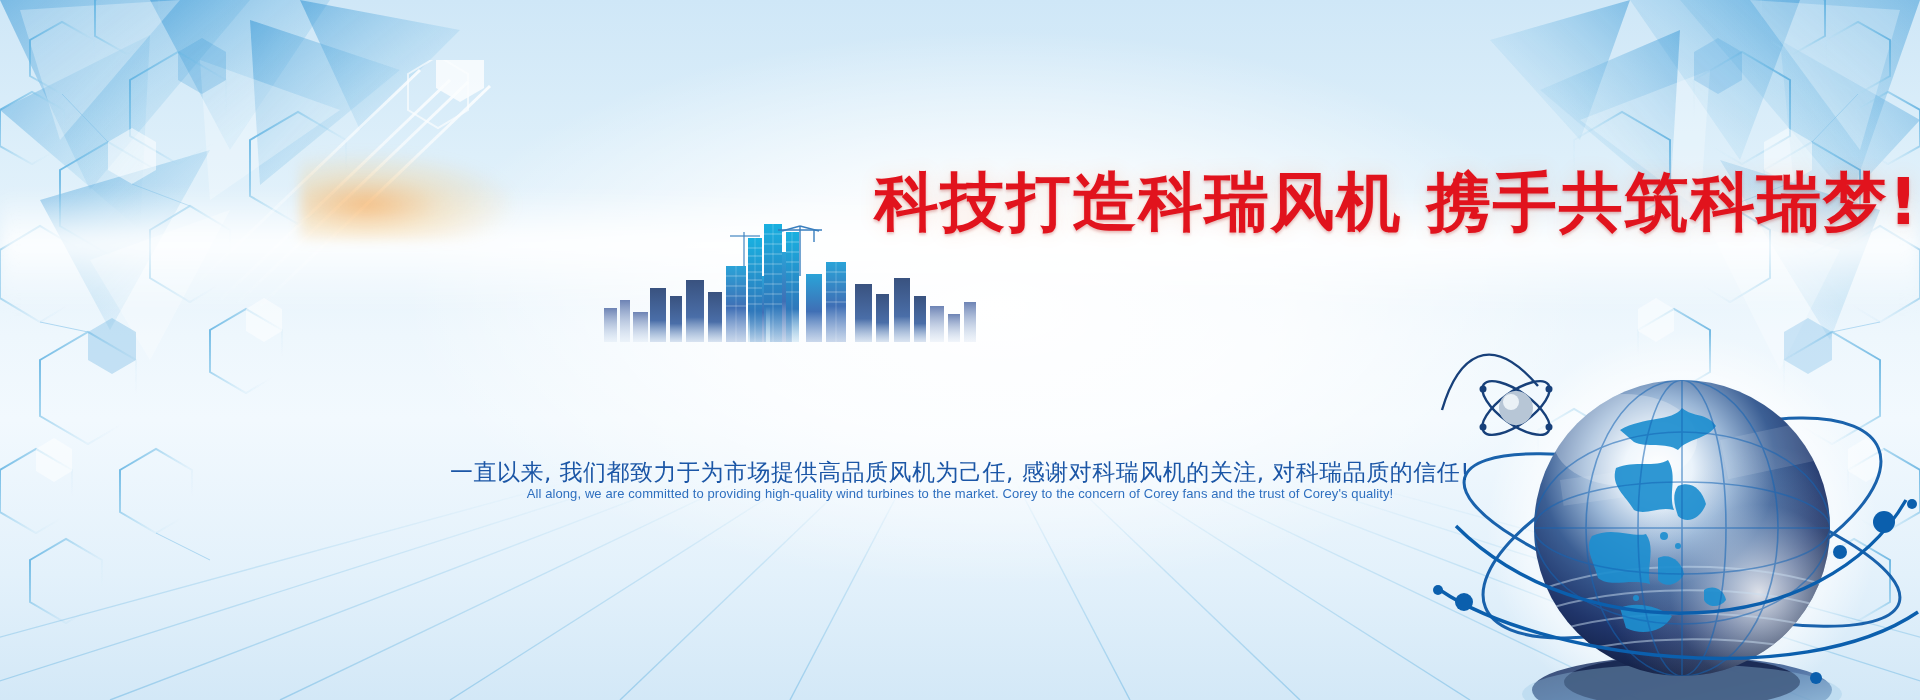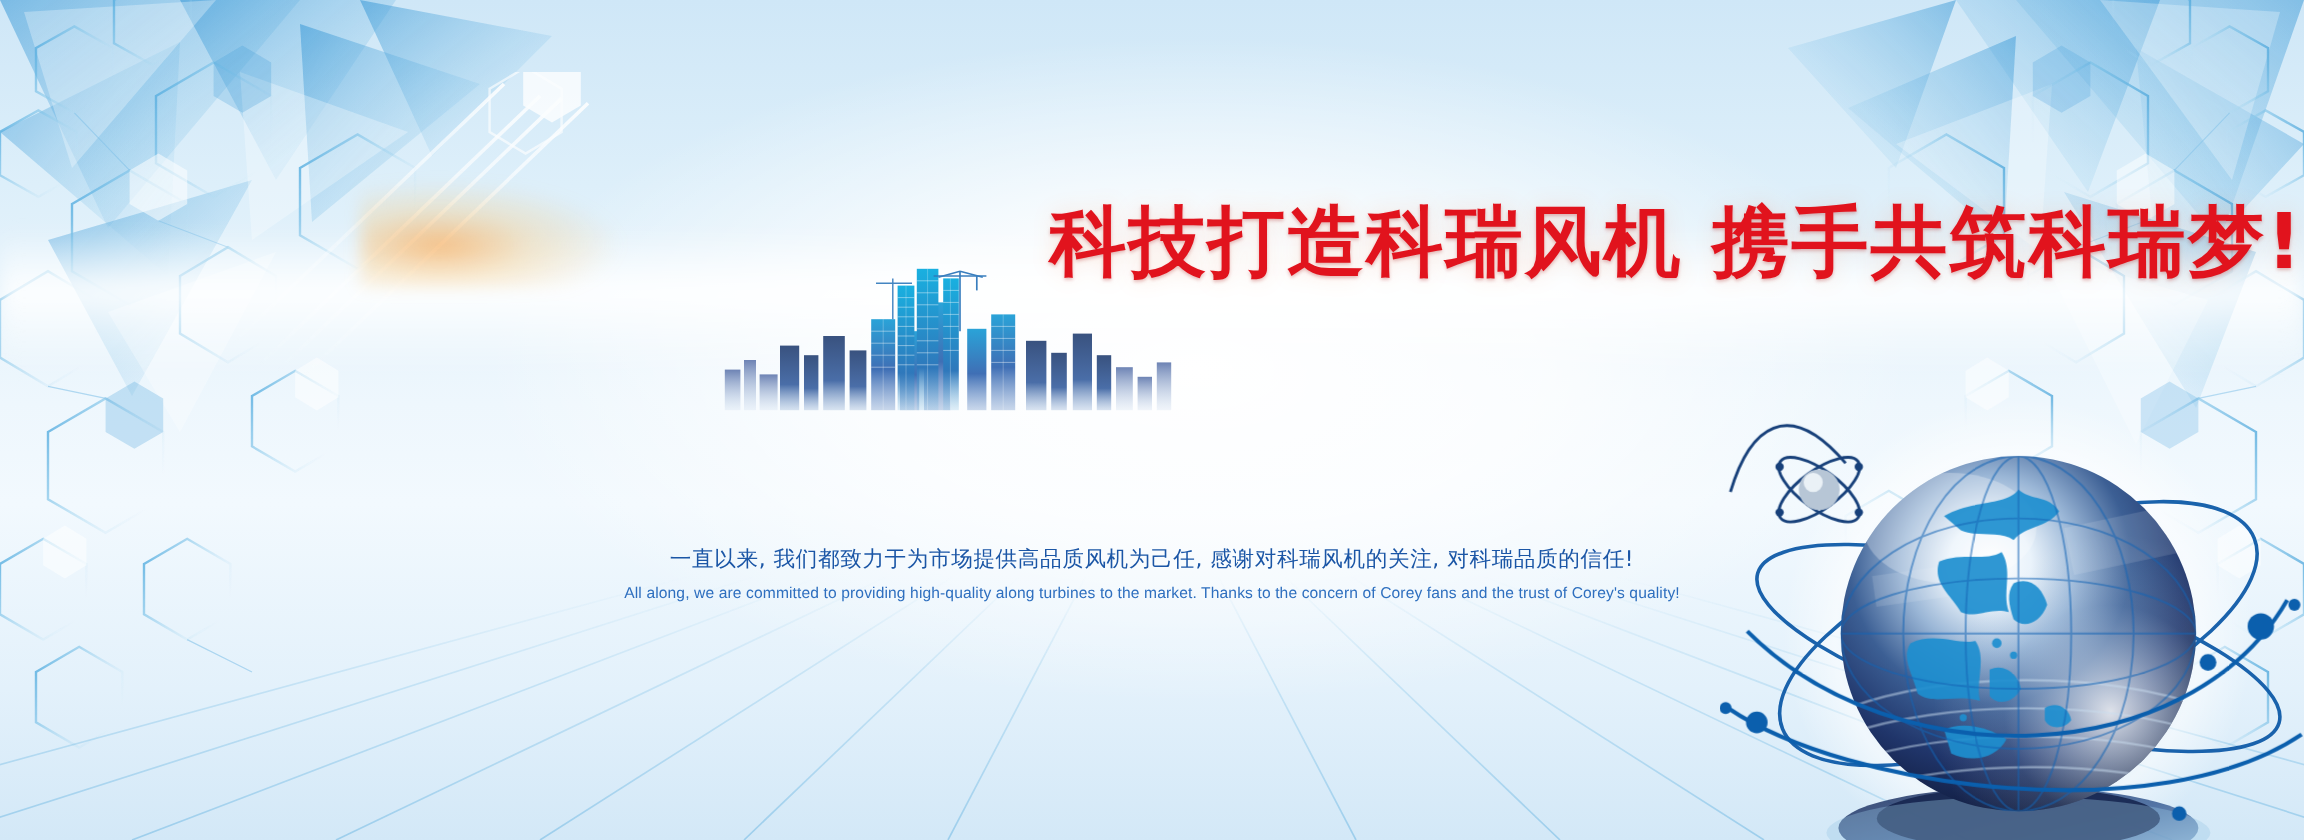--- a/index.html
+++ b/index.html
@@ -58,21 +58,21 @@
     font-family:"DejaVu Sans","Liberation Sans",sans-serif;
   }
 
   .skyline-wrap{
     position:absolute;left:600px;top:222px;width:380px;height:120px;
   }
 
   .sub-cn{
     position:absolute;left:0;right:0;top:434px;
     text-align:center;
-    font-size:18px;line-height:30px;
+    font-size:23px;line-height:30px;
     color:#1b56a6;
     letter-spacing:.5px;
     white-space:nowrap;
     font-family:"DejaVu Sans","Liberation Sans",sans-serif;
   }
   .sub-en{
     position:absolute;left:0;right:0;top:471px;
     text-align:center;
     font-size:13px;line-height:20px;
     color:#2e6fbf;
@@ -384,21 +384,21 @@
           <line x1="173" y1="2" x2="173" y2="120"></line>
           <line x1="192" y1="10" x2="192" y2="120"></line>
           <line x1="136" y1="44" x2="136" y2="120"></line>
           <line x1="236" y1="40" x2="236" y2="120"></line>
         </g>
       </svg>
     </div>
 
     <p class="sub-cn">一直以来, 我们都致力于为市场提供高品质风机为己任, 感谢对科瑞风机的关注, 对科瑞品质的信任!</p>
 
-    <p class="sub-en">All along, we are committed to providing high-quality along turbines to the market. Thanks to the concern of Corey fans and the trust of Corey's quality!</p>
+    <p class="sub-en">All along, we are committed to providing high-quality wind turbines to the market. Corey to the concern of Corey fans and the trust of Corey's quality!</p>
 
     <div class="globe-wrap">
       <svg viewBox="0 0 520 440" width="520" height="440">
         <defs>
           <radialGradient id="sphere" cx="42%" cy="30%" r="72%">
             <stop offset="0%" stop-color="#ffffff"></stop>
             <stop offset="16%" stop-color="#eaf3fb"></stop>
             <stop offset="34%" stop-color="#9ab6d6"></stop>
             <stop offset="55%" stop-color="#3c5f94"></stop>
             <stop offset="78%" stop-color="#20356a"></stop>

